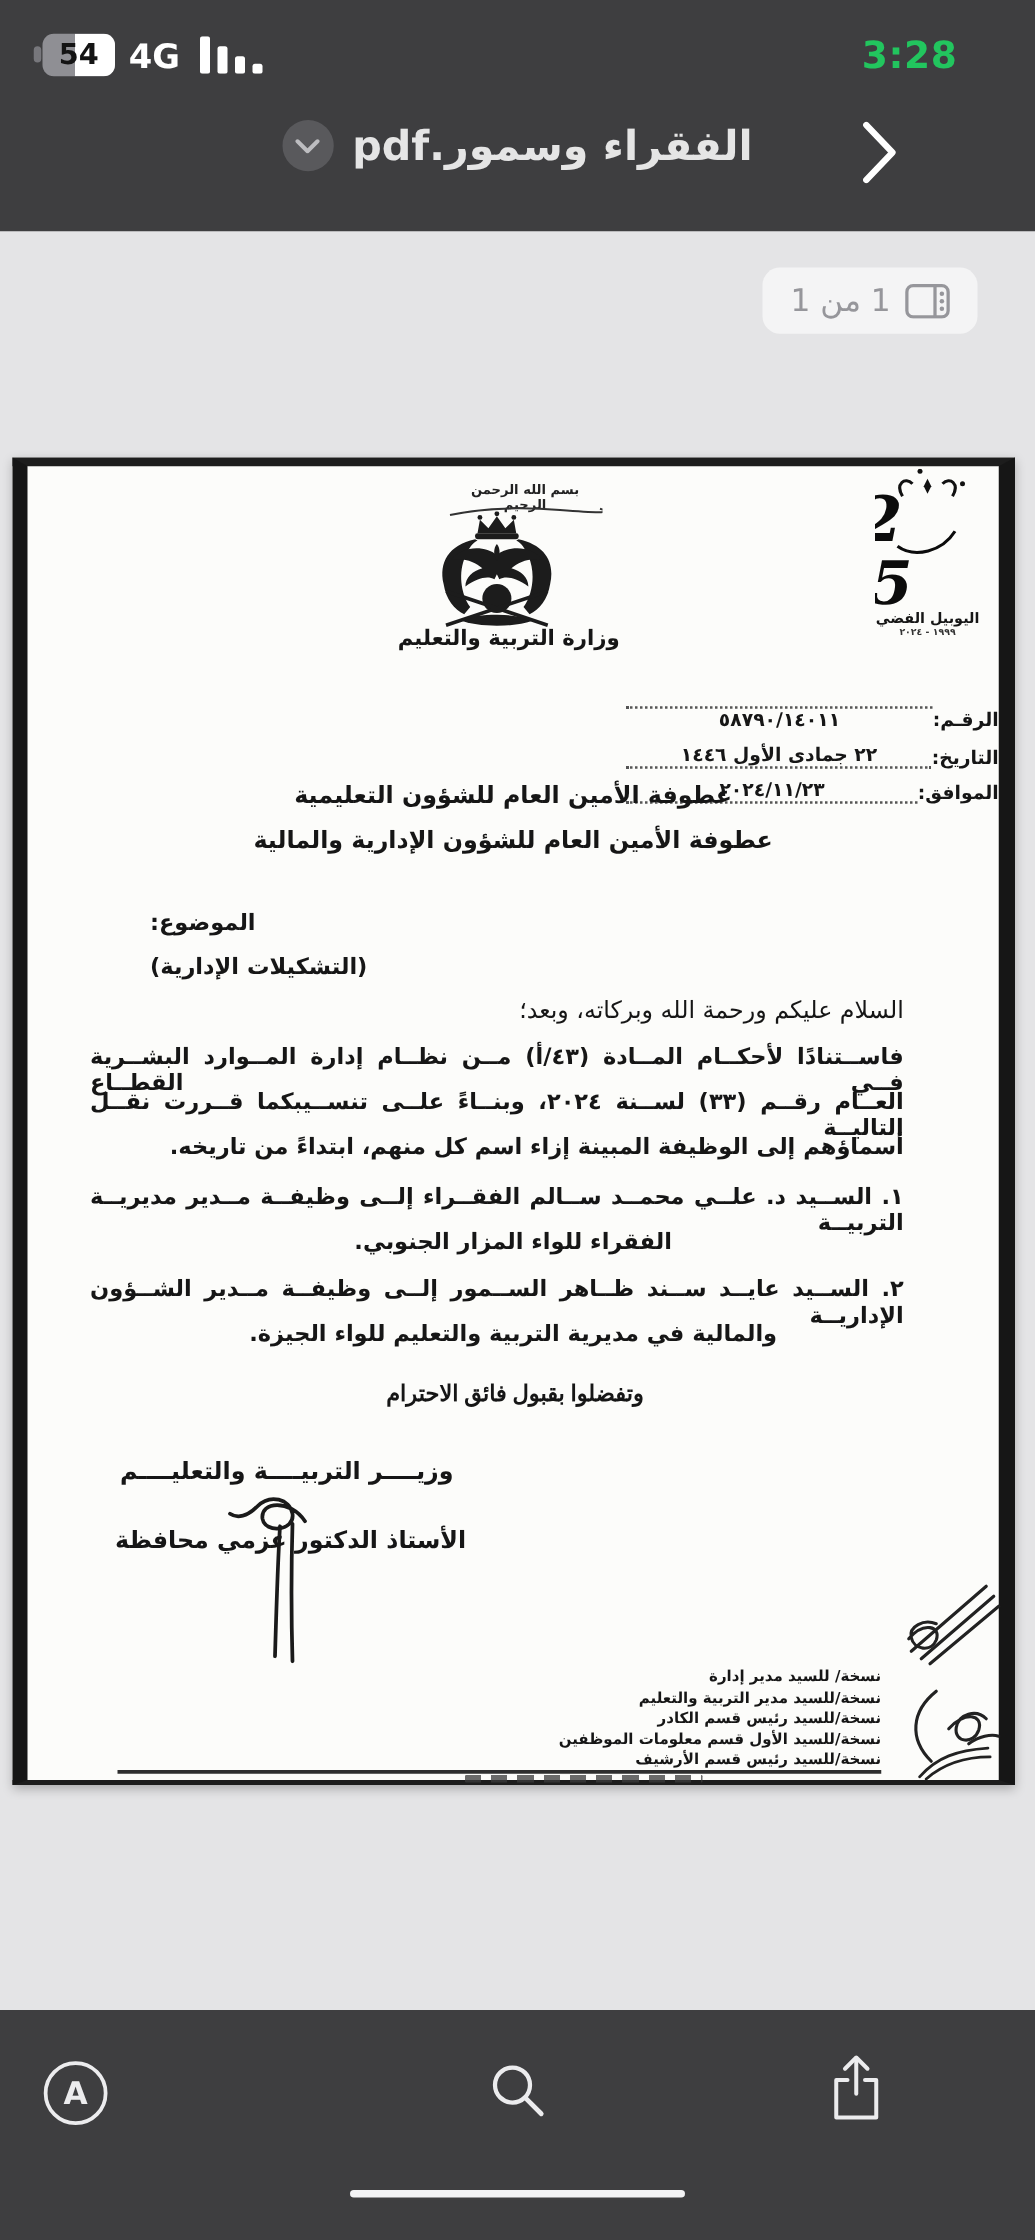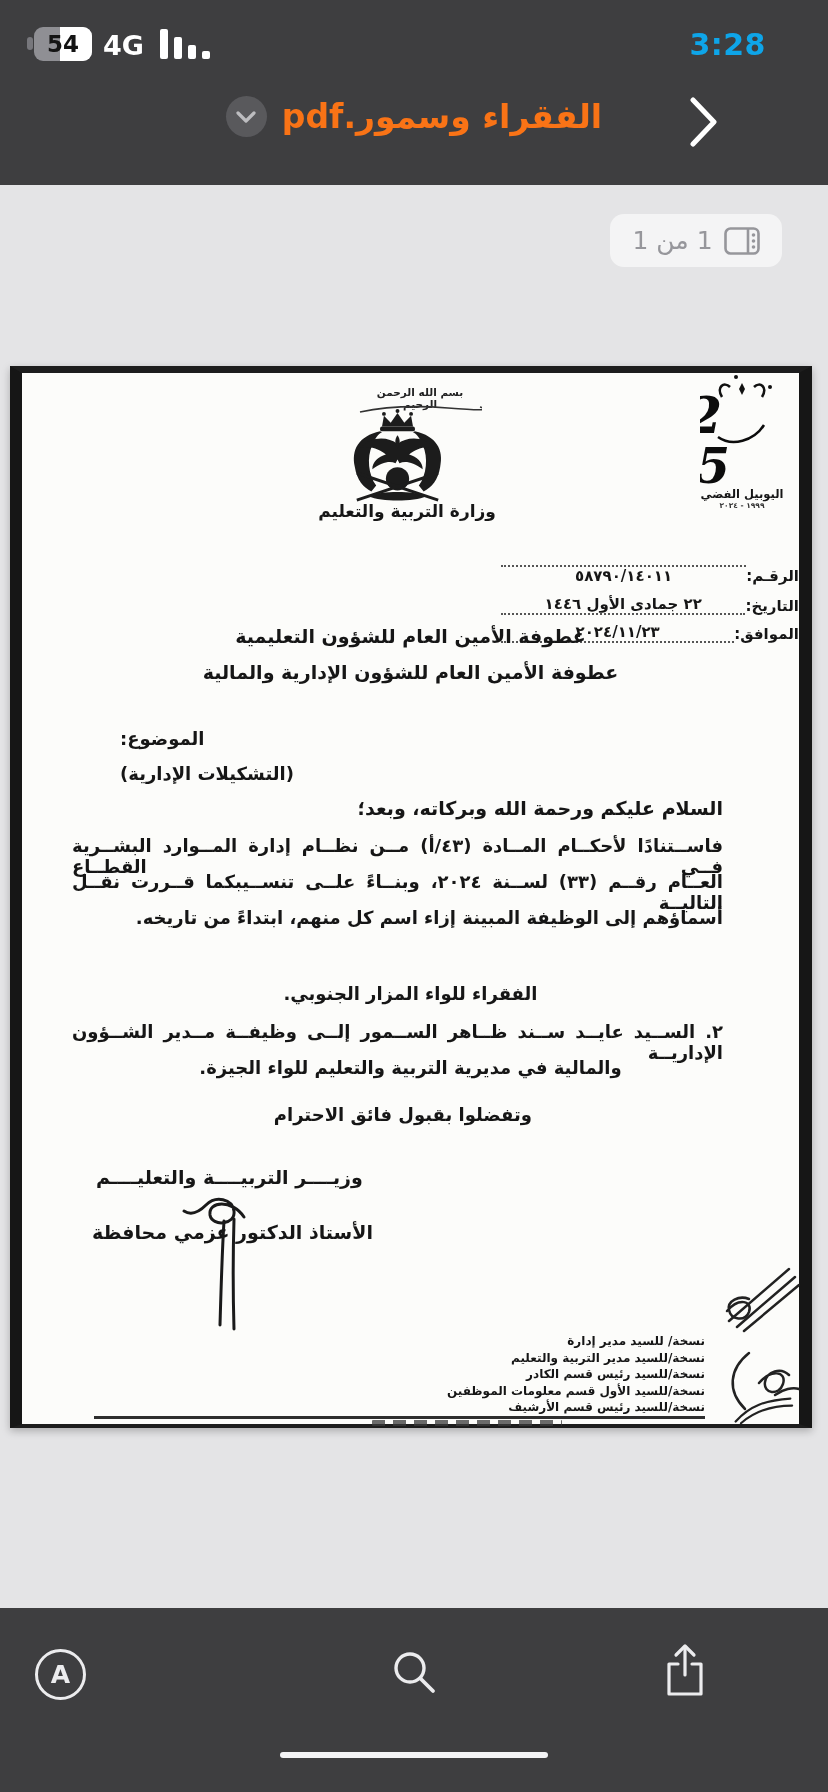--- a/index.html
+++ b/index.html
@@ -8,24 +8,24 @@
   
   .header{position:absolute;top:0;left:0;width:828px;height:185px;background:#3e3e40;}
   .battery{position:absolute;left:34px;top:27px;width:58px;height:34px;border-radius:9px;
            background:#8f8f94;overflow:hidden;}
   .battery-fill{position:absolute;right:0;top:0;bottom:0;width:55%;background:#ffffff;}
   .battery-pct{position:absolute;inset:0;display:flex;align-items:center;justify-content:center;
                font-size:23px;font-weight:700;color:#141414;}
   .battery-nub{position:absolute;left:27px;top:37px;width:6px;height:13px;border-radius:3px;background:#77777c;}
   .net{position:absolute;left:103px;top:30px;font-size:27px;font-weight:600;color:#fff;}
   .signal{position:absolute;left:160px;top:29px;}
-  .time{position:absolute;right:62px;top:27px;font-size:30px;font-weight:700;color:#0ea5e9;letter-spacing:.5px;}
+  .time{position:absolute;right:62px;top:27px;font-size:30px;font-weight:700;color:#22c55e;letter-spacing:.5px;}
   .navrow{position:absolute;left:0;right:0;top:96px;display:flex;align-items:center;justify-content:center;gap:15px;direction:ltr;}
   .dd-circle{width:41px;height:41px;border-radius:50%;background:#59595c;display:flex;align-items:center;justify-content:center;}
-  .navtitle{font-size:33px;font-weight:700;color:#f97316;direction:rtl;}
+  .navtitle{font-size:33px;font-weight:700;color:#e5e5e5;direction:rtl;}
   .backchev{position:absolute;right:110px;top:97px;}
   
   .page-badge{position:absolute;left:610px;top:214px;width:172px;height:53px;background:#f4f4f5;
               border-radius:14px;display:flex;align-items:center;justify-content:center;gap:11px;
               direction:rtl;color:#96969b;}
   .page-badge span{font-size:25px;font-weight:500;}
   
   .page{position:absolute;left:10px;top:366px;width:802px;height:1062px;background:#fcfcfa;
         box-sizing:border-box;border-left:12px solid #161616;border-right:13px solid #161616;
         border-top:7px solid #1d1d1d;border-bottom:4px solid #1d1d1d;
@@ -41,21 +41,21 @@
   .jubilee{left:676px;top:2px;width:88px;text-align:center;}
   .jubilee-label{font-size:11.5px;font-weight:800;margin-top:-4px;filter:blur(.3px);}
   .jubilee-years{font-size:7.5px;font-weight:700;color:#333;letter-spacing:1px;}
   .meta-row{position:absolute;right:0;width:298px;display:flex;direction:rtl;align-items:flex-end;height:26px;}
   .meta-label{font-size:15px;font-weight:800;white-space:nowrap;}
   .meta-val{flex:1;text-align:center;font-size:15px;font-weight:800;white-space:nowrap;padding:0 3px;}
   .dots-top{border-top:2px dotted #555;}
   .dots-bottom{border-bottom:2px dotted #555;}
   .addr{left:0;width:777px;text-align:center;font-size:19px;font-weight:800;white-space:nowrap;}
   .subject{left:62px;text-align:right;font-size:18px;font-weight:800;white-space:nowrap;margin-left:36px;}
-  .greeting{right:76px;font-size:19px;font-weight:700;white-space:nowrap;}
+  .greeting{right:76px;font-size:19px;font-weight:400;white-space:nowrap;}
   .bodyline{left:50px;right:76px;font-size:18px;font-weight:700;text-align:justify;text-align-last:justify;height:34px;overflow:visible;}
   .bodyline-end{left:50px;right:76px;font-size:18px;font-weight:700;text-align:right;}
   .centerline{left:0;width:777px;text-align:center;font-size:18px;font-weight:700;}
   .closing{left:270px;width:240px;text-align:center;font-size:18px;font-weight:800;white-space:nowrap;}
   .ministertitle{left:74px;font-size:19px;font-weight:800;white-space:nowrap;}
   .ministername{left:70px;font-size:19px;font-weight:800;white-space:nowrap;}
   .copies{right:94px;top:960px;width:230px;text-align:right;font-size:12px;font-weight:700;
           line-height:16.5px;white-space:nowrap;}
   .footer-line{left:72px;right:94px;top:1043px;height:3px;background:#2e2e2e;}
   .footer-frag{left:350px;top:1047px;width:190px;height:6px;opacity:.75;border-radius:1px;
@@ -178,25 +178,26 @@
 
     <div class="abs subject" style="top:355px;">الموضوع:</div>
     <div class="abs subject" style="top:390px;">(التشكيلات الإدارية)</div>
 
     <div class="abs greeting" style="top:424px;">السلام عليكم ورحمة الله وبركاته، وبعد؛</div>
 
     <div class="abs bodyline" style="top:462px;">فاســتنادًا لأحكــام المــادة (٤٣/أ) مــن نظــام إدارة المــوارد البشــرية فــي القطــاع</div>
     <div class="abs bodyline" style="top:498px;">العــام رقــم (٣٣) لســنة ٢٠٢٤، وبنــاءً علــى تنســيبكما قــررت نقــل التاليــة</div>
     <div class="abs bodyline-end" style="top:534px;">أسماؤهم إلى الوظيفة المبينة إزاء اسم كل منهم، ابتداءً من تاريخه.</div>
 
+    <div class="abs bodyline" style="top:574px;">١. الســيد د. علــي محمــد ســالم الفقــراء إلــى وظيفــة مــدير مديريــة التربيــة</div>
     <div class="abs centerline" style="top:610px;">الفقراء للواء المزار الجنوبي.</div>
     <div class="abs bodyline" style="top:648px;">٢. الســيد عايــد ســند ظــاهر الســمور إلــى وظيفــة مــدير الشــؤون الإداريــة</div>
     <div class="abs centerline" style="top:684px;">والمالية في مديرية التربية والتعليم للواء الجيزة.</div>
 
-    <div class="abs closing" style="top:731px;">وتفضلوا بقبول فائق الاحترام</div>
+    <div class="abs closing" style="top:731px;font-family:Liberation Serif, serif;">وتفضلوا بقبول فائق الاحترام</div>
     <div class="abs ministertitle" style="top:793px;">وزيــــر التربيــــة والتعليــــم</div>
     <div class="abs ministername" style="top:848px;">الأستاذ الدكتور عزمي محافظة</div>
     <svg class="abs scribble" style="left:150px;top:818px;" width="100" height="140" viewBox="0 0 100 140">
       <g fill="none" stroke="#1a1a1a" stroke-width="3" stroke-linecap="round">
         <path d="M72,26 C60,8 36,10 38,24 C40,36 64,34 62,20 C60,8 44,4 34,14 C26,22 18,24 12,20"></path>
         <path d="M52,30 C50,62 49,100 48,134"></path>
         <path d="M62,28 C61,62 61,104 62,138"></path>
       </g>
     </svg>
 

